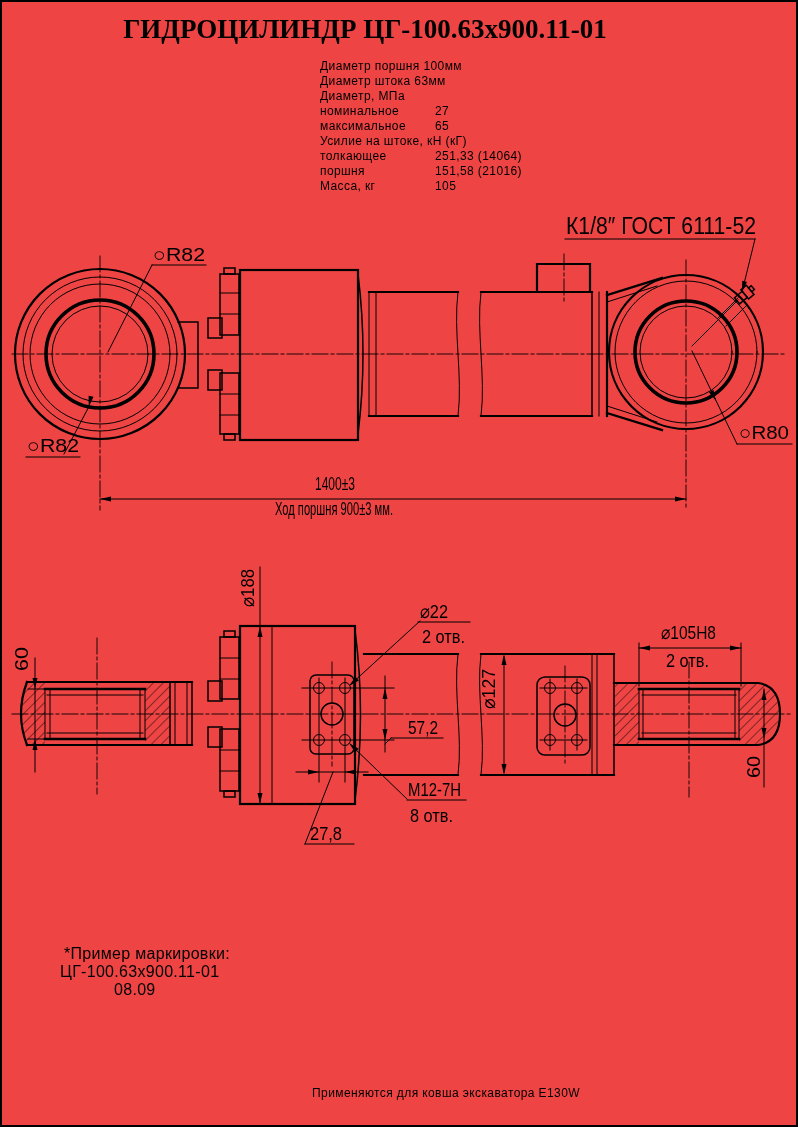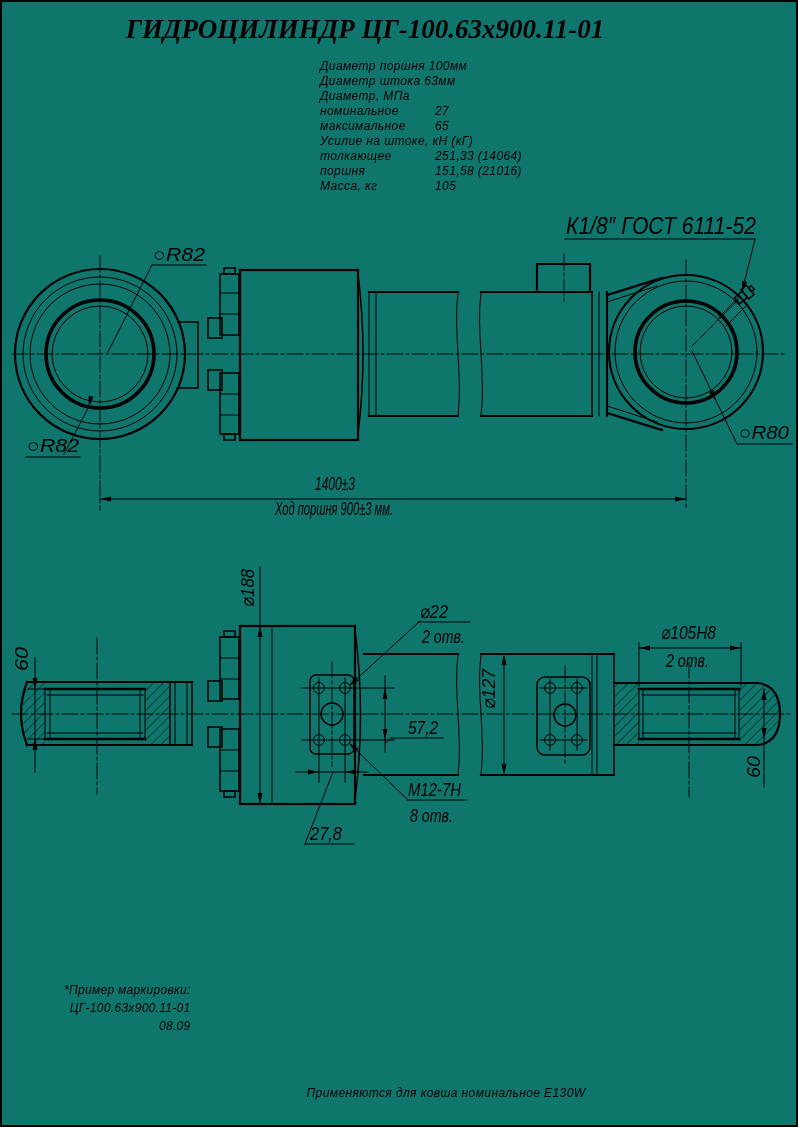--- a/index.html
+++ b/index.html
@@ -1,22 +1,22 @@
 <!DOCTYPE html>
 <html><head>
 <meta charset="utf-8">
 <style>
   html,body{margin:0;padding:0;background:#fff;}
-  .page{position:relative;width:798px;height:1127px;background:#0f766e;border:2px solid #000;box-sizing:border-box;overflow:hidden;font-family:"Liberation Sans","DejaVu Sans",sans-serif;font-style:italic;}
+  .page{position:relative;width:798px;height:1127px;background:#ef4444;border:2px solid #000;box-sizing:border-box;overflow:hidden;font-family:"Liberation Sans","DejaVu Sans",sans-serif;}
   .title{position:absolute;left:0;top:12px;width:726px;text-align:center;font-family:"Liberation Serif","DejaVu Serif",serif;font-weight:bold;font-size:27px;color:#000;white-space:nowrap;}
   .specs{position:absolute;left:318px;top:57px;font-size:12px;line-height:15px;color:#000;letter-spacing:.4px;}
   .srow{display:grid;grid-template-columns:115px auto;white-space:nowrap;}
-  .marking{position:absolute;left:58px;top:979px;font-size:12px;line-height:18px;color:#000;letter-spacing:.3px;text-align:right;}
+  .marking{position:absolute;left:58px;top:943px;font-size:16px;line-height:18px;color:#000;letter-spacing:.3px;}
   .marking .m1{margin-left:4px;}
-  .marking .m3{margin-left:22px;}
+  .marking .m3{margin-left:54px;}
   .footer{position:absolute;left:244px;top:1084px;width:400px;text-align:center;font-size:12px;letter-spacing:.4px;color:#000;white-space:nowrap;}
   svg.draw{position:absolute;left:0;top:0;}
   svg.draw line,svg.draw path,svg.draw rect,svg.draw circle{stroke:#000;fill:none;stroke-linecap:square;}
   .thick{stroke-width:2.2;}
   .med{stroke-width:1.5;}
   .thin{stroke-width:1;}
   .bore{stroke-width:3.6;}
   .bore2{stroke-width:2.6;}
   .cl{stroke-width:.9;stroke-dasharray:16 3 3 3;}
   .hatchfill{fill:url(#hatch) !important;stroke:none !important;}
@@ -344,15 +344,15 @@
       <text transform="translate(758,776) rotate(-90)" textLength="22" lengthAdjust="spacingAndGlyphs">60</text>
     </g>
   </svg>
 
   <div class="marking">
     <div class="m1">*Пример маркировки:</div>
     <div class="m2">ЦГ-100.63х900.11-01</div>
     <div class="m3">08.09</div>
   </div>
 
-  <div class="footer">Применяются для ковша номинальное Е130W</div>
+  <div class="footer">Применяются для ковша экскаватора Е130W</div>
 
 </div>
 
 </body></html>

